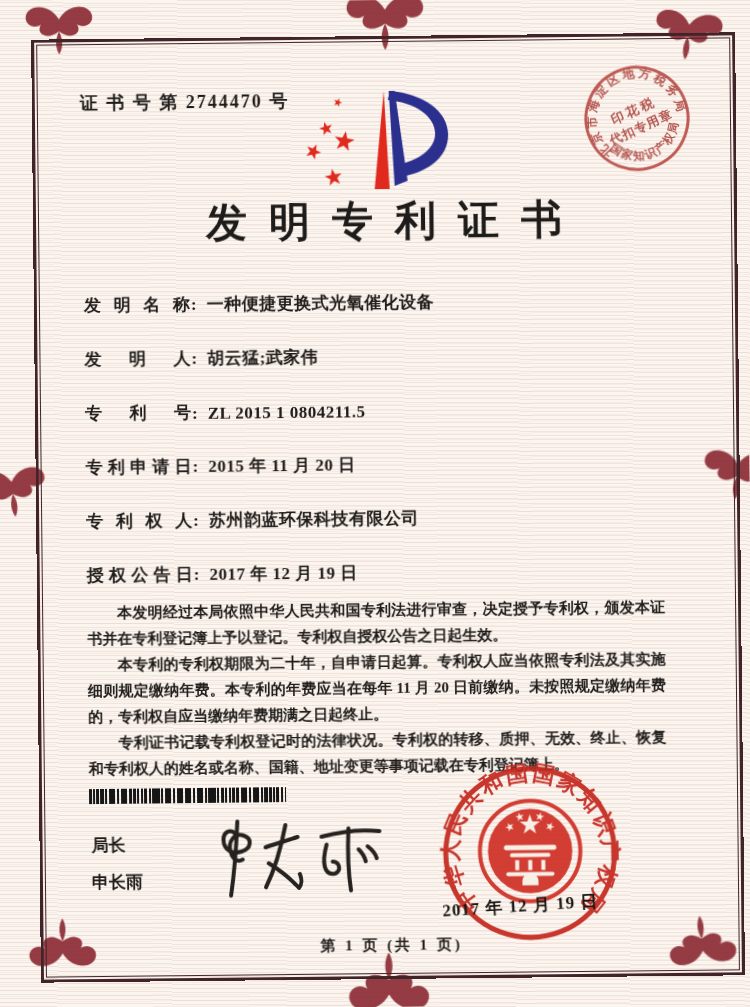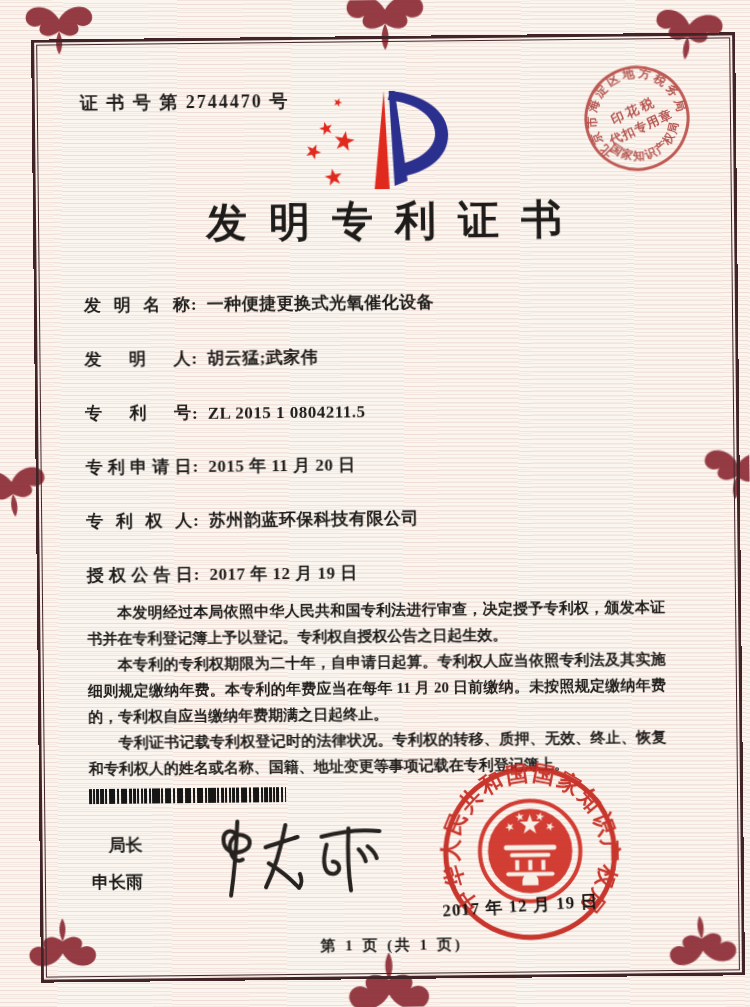--- a/index.html
+++ b/index.html
@@ -31,21 +31,21 @@
 
   .paragraphs{position:absolute;left:86px;top:598px;width:578px;}
   .paragraphs p{margin:0;font-size:15px;line-height:1.73;text-indent:2em;text-align:justify;font-weight:600;}
 
   .barcode{position:absolute;left:86px;top:786px;width:197px;height:15px;
     background-image:
       repeating-linear-gradient(90deg,#161616 0 2px,transparent 2px 4px),
       repeating-linear-gradient(90deg,#161616 0 1px,transparent 1px 7px),
       repeating-linear-gradient(90deg,#161616 0 3px,transparent 3px 11px);}
 
-  .issuer{position:absolute;left:88px;top:831px;font-size:17px;font-weight:bold;text-align:right;}
+  .issuer{position:absolute;left:88px;top:831px;font-size:17px;font-weight:bold;}
   .issuer .t{margin-bottom:14px;}
   .signature{position:absolute;left:202px;top:812px;}
 
   .seal{position:absolute;left:414px;top:742px;z-index:2;}
   .seal-date{position:absolute;left:438px;top:896px;z-index:3;font-size:17px;font-weight:bold;
              letter-spacing:1px;transform:rotate(-3deg);color:#171512;white-space:nowrap;}
   .tax-stamp{position:absolute;left:566px;top:46px;}
 
   .footer{position:absolute;left:0;right:0;top:936px;text-align:center;
           font-size:15px;font-weight:bold;letter-spacing:3px;}

